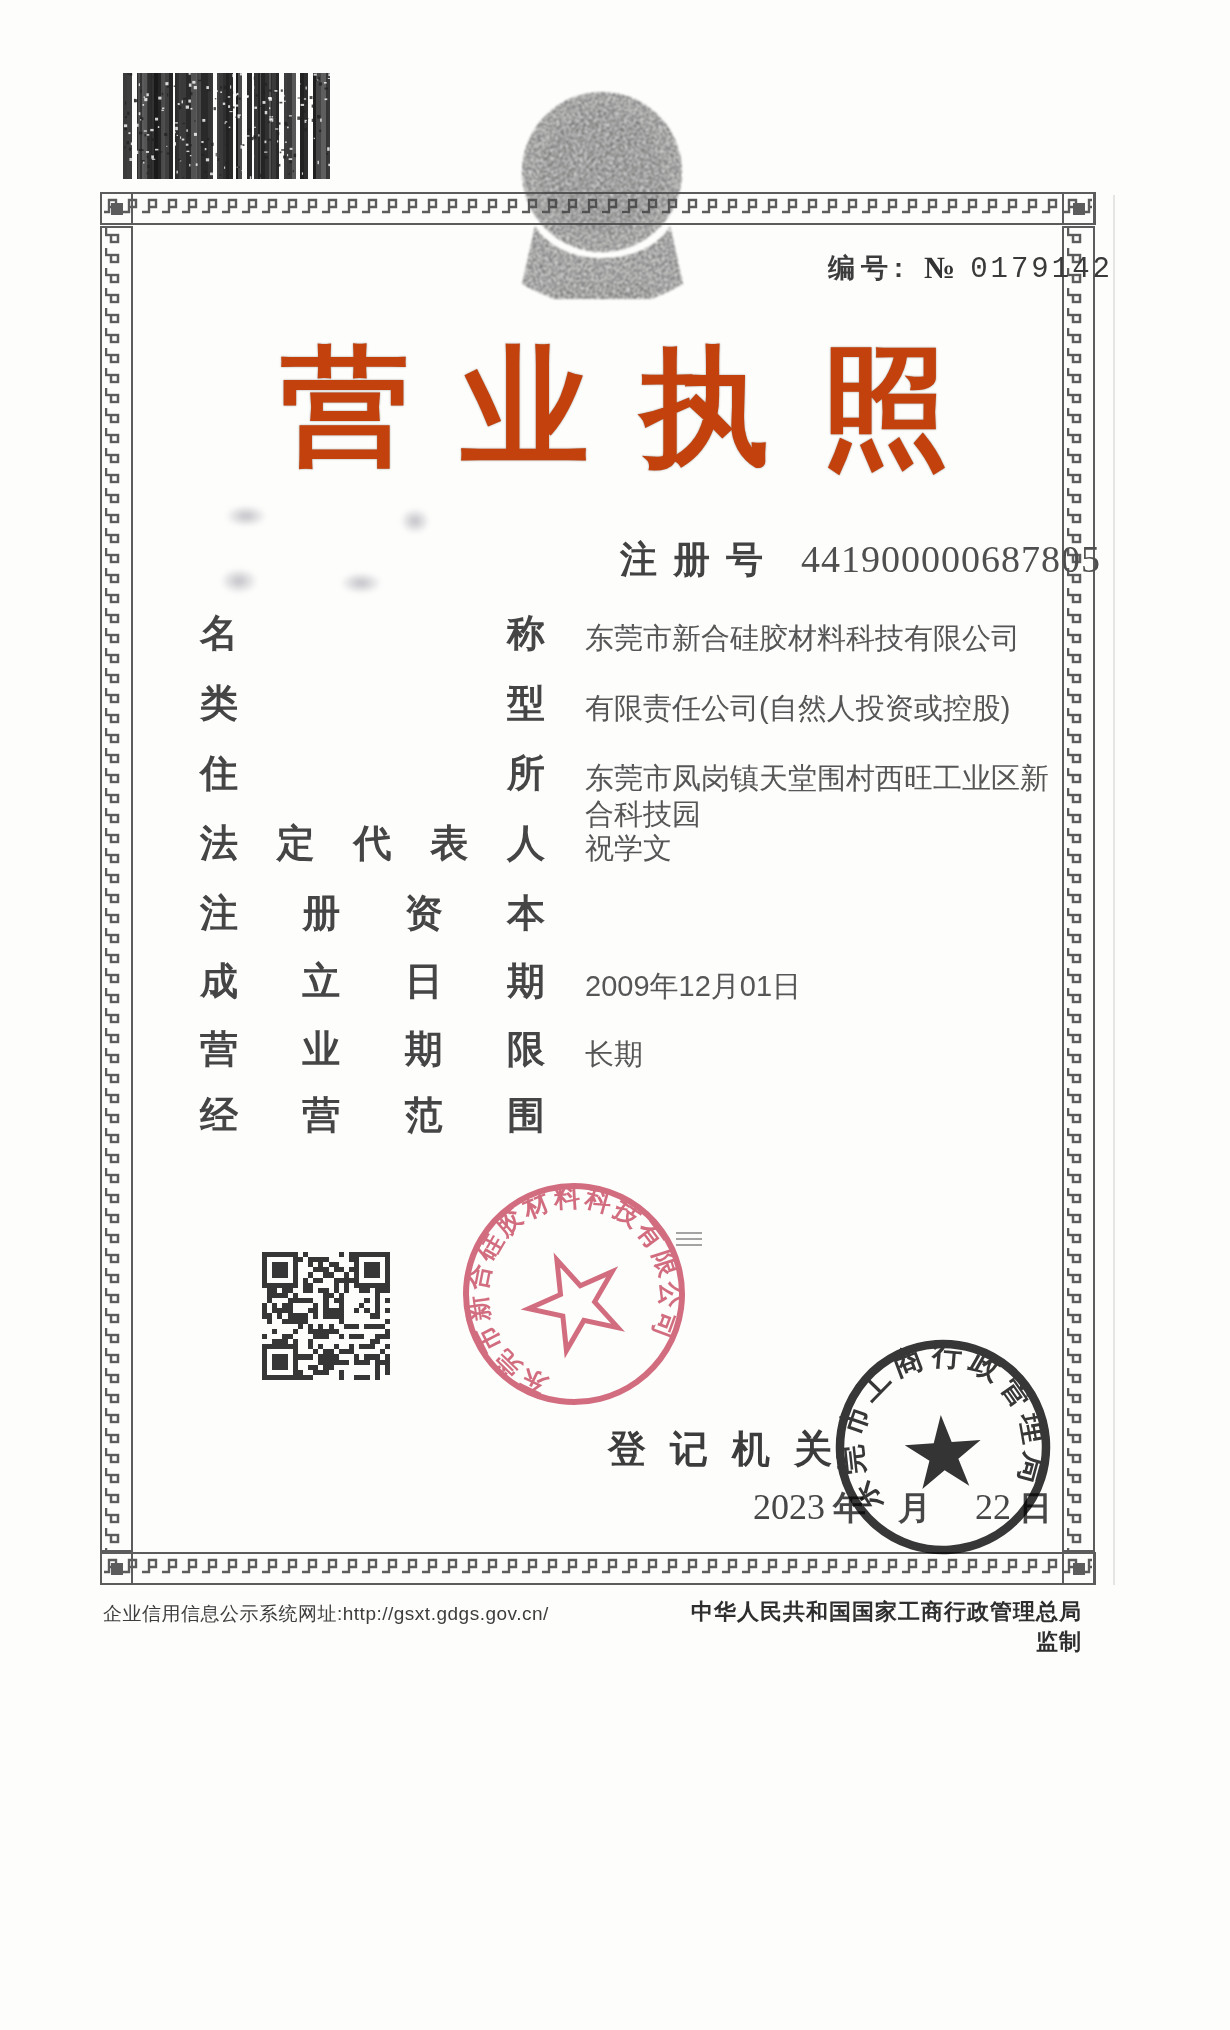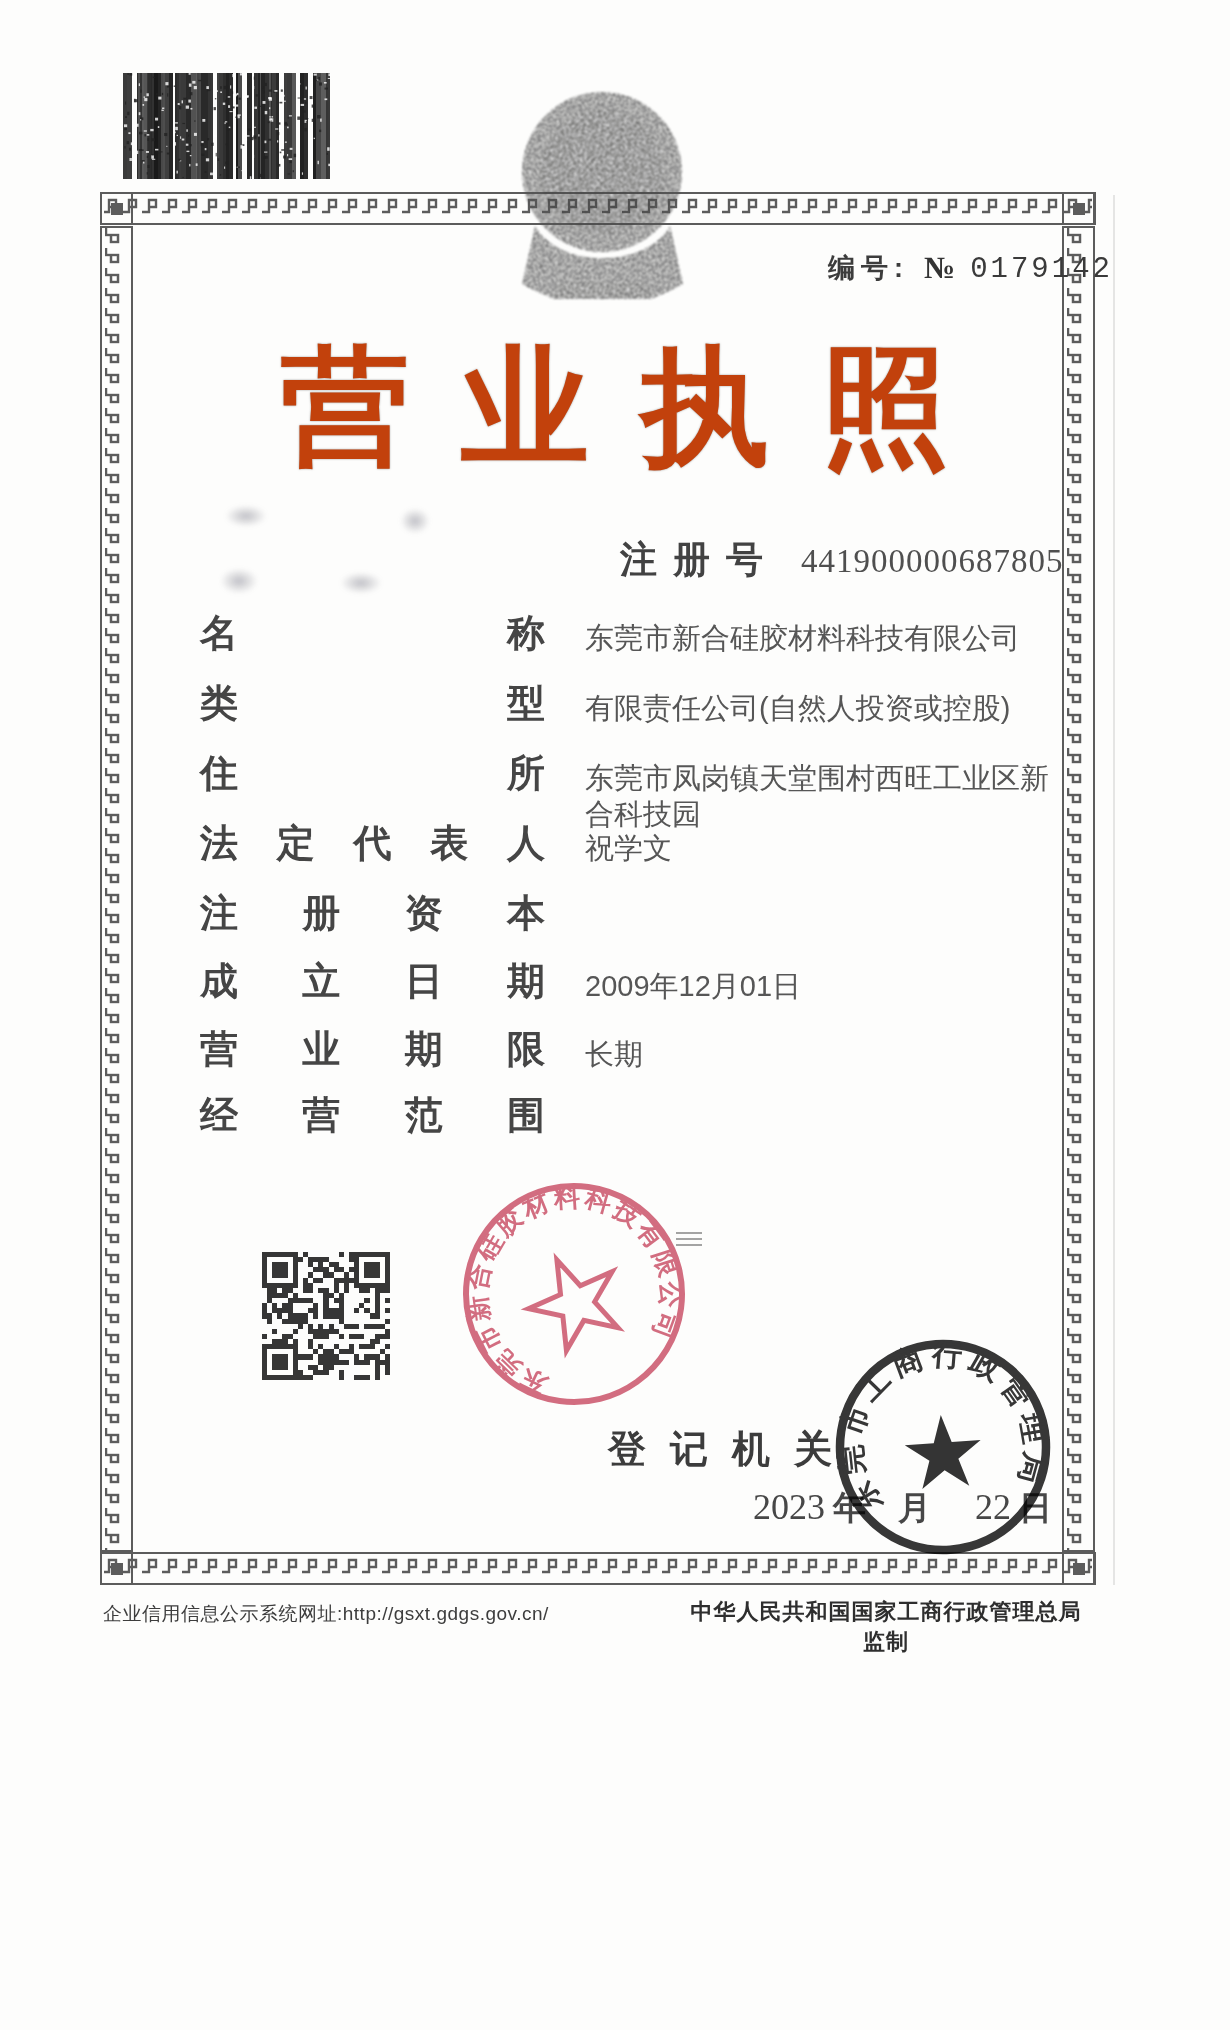--- a/index.html
+++ b/index.html
@@ -33,42 +33,42 @@
     text-align:center;
     font-size:128px; font-weight:900;
     letter-spacing:52px; text-indent:52px;
     color:#c2410c;
     text-shadow:0 0 2px rgba(60,60,60,.55);
   }
 
   
   .regno { left:620px; top:535px; z-index:6; display:flex; align-items:baseline; }
   .regno .lab { font-size:37px; letter-spacing:16px; font-weight:600; color:#424242; }
-  .regno .val { font-size:33px; font-family:"Liberation Serif",serif; color:#4f4f4f; margin-left:22px; letter-spacing:1px; }
+  .regno .val { font-size:38px; font-family:"Liberation Serif",serif; color:#4f4f4f; margin-left:22px; letter-spacing:1px; }
 
   
   .row { position:absolute; left:200px; width:870px; display:flex; z-index:6; }
   .flabel {
     width:345px; flex:none;
     font-size:38px; font-weight:600; color:#454545;
     text-align:justify; text-align-last:justify;
     line-height:1.15;
   }
   .fvalue { margin-left:40px; width:478px; font-size:29px; color:#565656; padding-top:8px; line-height:1.25; }
   .fvalue.small { font-size:23px; line-height:35px; padding-top:12px; width:462px; color:#545454; }
 
   
   .registrar { left:608px; top:1424px; z-index:6; font-size:38px; font-weight:600; letter-spacing:24px; color:#3c3c3c; }
   .dateline  { left:753px; top:1486px; z-index:4; display:flex; align-items:baseline; color:#474747; }
   .dateline .digit { font-family:"Liberation Serif",serif; font-size:36px; }
   .dateline .unit  { font-size:33px; font-weight:600; margin-left:8px; }
   .gap24 { width:24px; } .gap44 { width:44px; }
 
   .footer-left  { left:103px; top:1601px; z-index:6; font-size:19px; color:#3d3d3d; letter-spacing:.5px; }
-  .footer-right { left:690px; top:1597px; width:392px; text-align:center; z-index:6; font-size:22px; font-weight:600; color:#2e2e2e; letter-spacing:1px; }
+  .footer-right { left:690px; top:1597px; width:392px; text-align:right; z-index:6; font-size:22px; font-weight:600; color:#2e2e2e; letter-spacing:1px; }
 
   
   .seal-red   { left:454px; top:1174px; width:240px; height:240px; z-index:9; mix-blend-mode:multiply; }
   .seal-black { left:823px; top:1327px; width:240px; height:240px; z-index:9; mix-blend-mode:multiply; }
 
   
   .smudge { position:absolute; z-index:1; border-radius:50%;
             background:radial-gradient(closest-side, rgba(95,95,110,.38), rgba(95,95,110,0));
             filter:blur(2px); }
   .inkmark { left:676px; top:1232px; width:26px; height:14px; z-index:6; opacity:.55;

